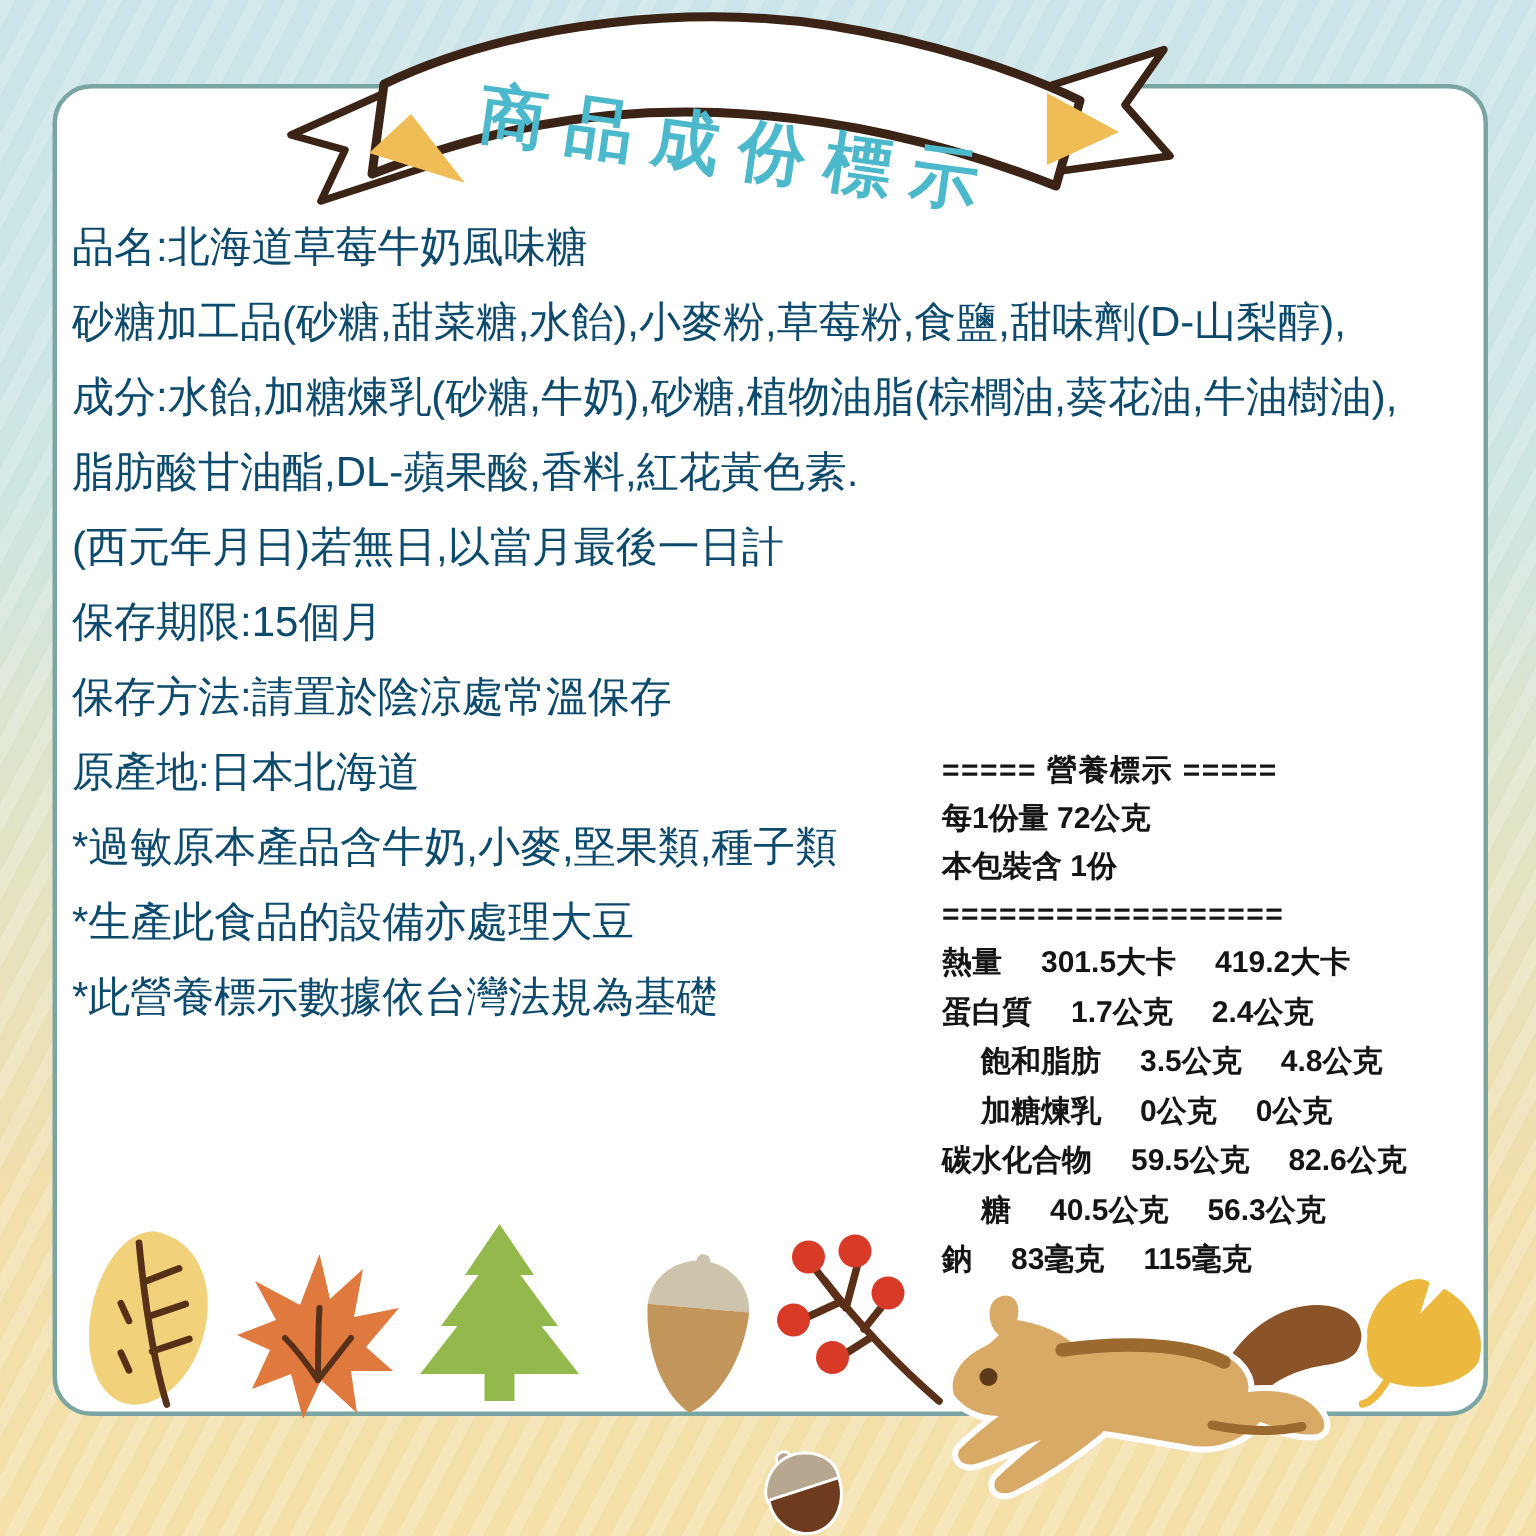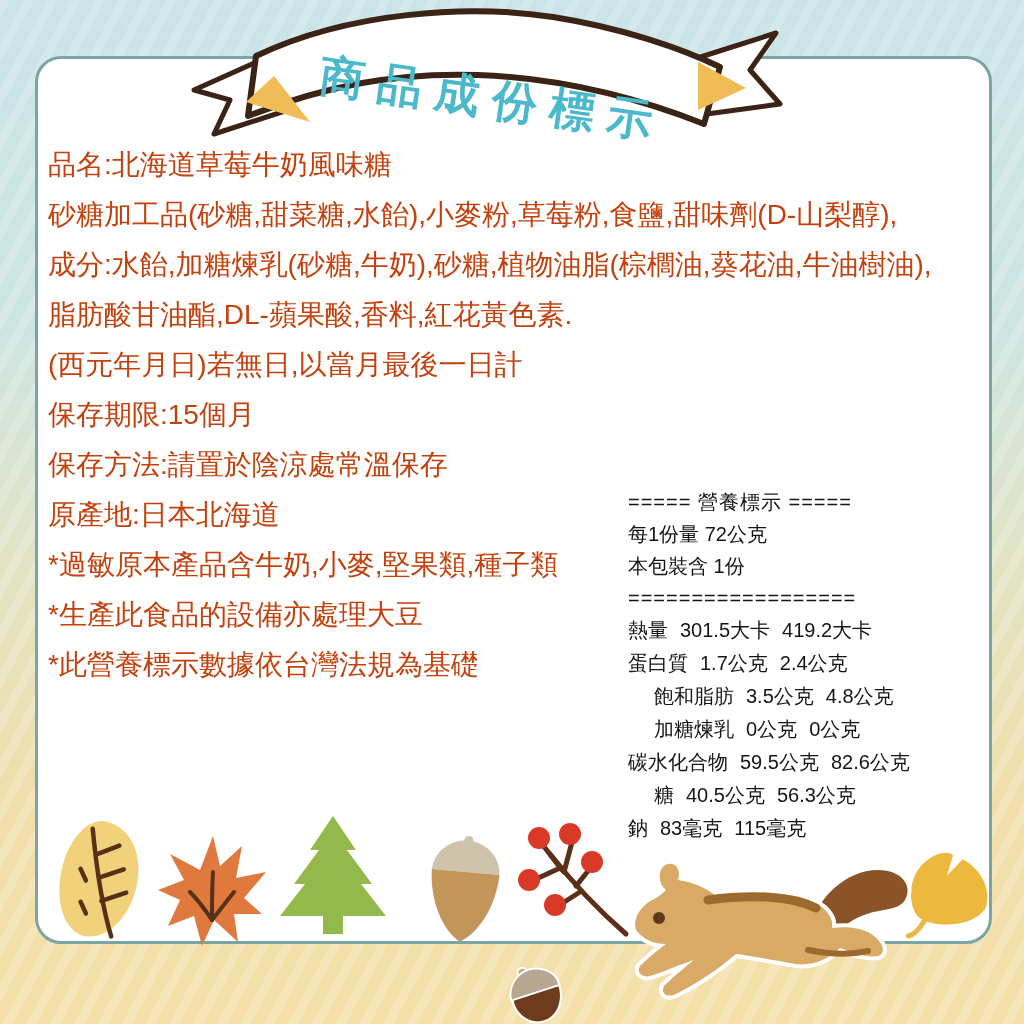--- a/index.html
+++ b/index.html
@@ -16,28 +16,28 @@
     position:absolute;inset:0;z-index:0;
     background:repeating-linear-gradient(118deg,rgba(255,255,255,.20) 0 9px,rgba(255,255,255,0) 9px 21px);
   }
   .card{
     position:absolute;left:35px;top:56px;width:957px;height:888px;z-index:1;
     background:#ffffff;border:3px solid #7ba5a2;border-radius:26px;box-sizing:border-box;
   }
   .banner{position:absolute;left:178px;top:4px;width:620px;height:148px;z-index:5;}
   .product-info{
     position:absolute;left:48px;top:140px;width:944px;z-index:3;
-    color:#c2410c;font-size:28px;font-weight:500;line-height:50px;white-space:nowrap;
+    color:#0c4a6e;font-size:28px;font-weight:500;line-height:50px;white-space:nowrap;
   }
   .nutrition{
-    position:absolute;left:628px;top:486px;width:370px;z-index:3;
-    color:#151515;font-size:20px;font-weight:400;line-height:32px;white-space:nowrap;
+    position:absolute;left:628px;top:498px;width:370px;z-index:3;
+    color:#151515;font-size:20px;font-weight:700;line-height:32px;white-space:nowrap;
   }
   .nhead{letter-spacing:1px;}
-  .nrow{display:flex;gap:12px;line-height:33px;}
+  .nrow{display:flex;gap:26px;line-height:33px;}
   .nrow.indent{padding-left:26px;}
   .deco{position:absolute;z-index:2;}
   .over-card{z-index:6;}
 </style>
 </head>
 <body>
 
 <div class="bg"></div>
 <div class="bg-stripes"></div>
 

